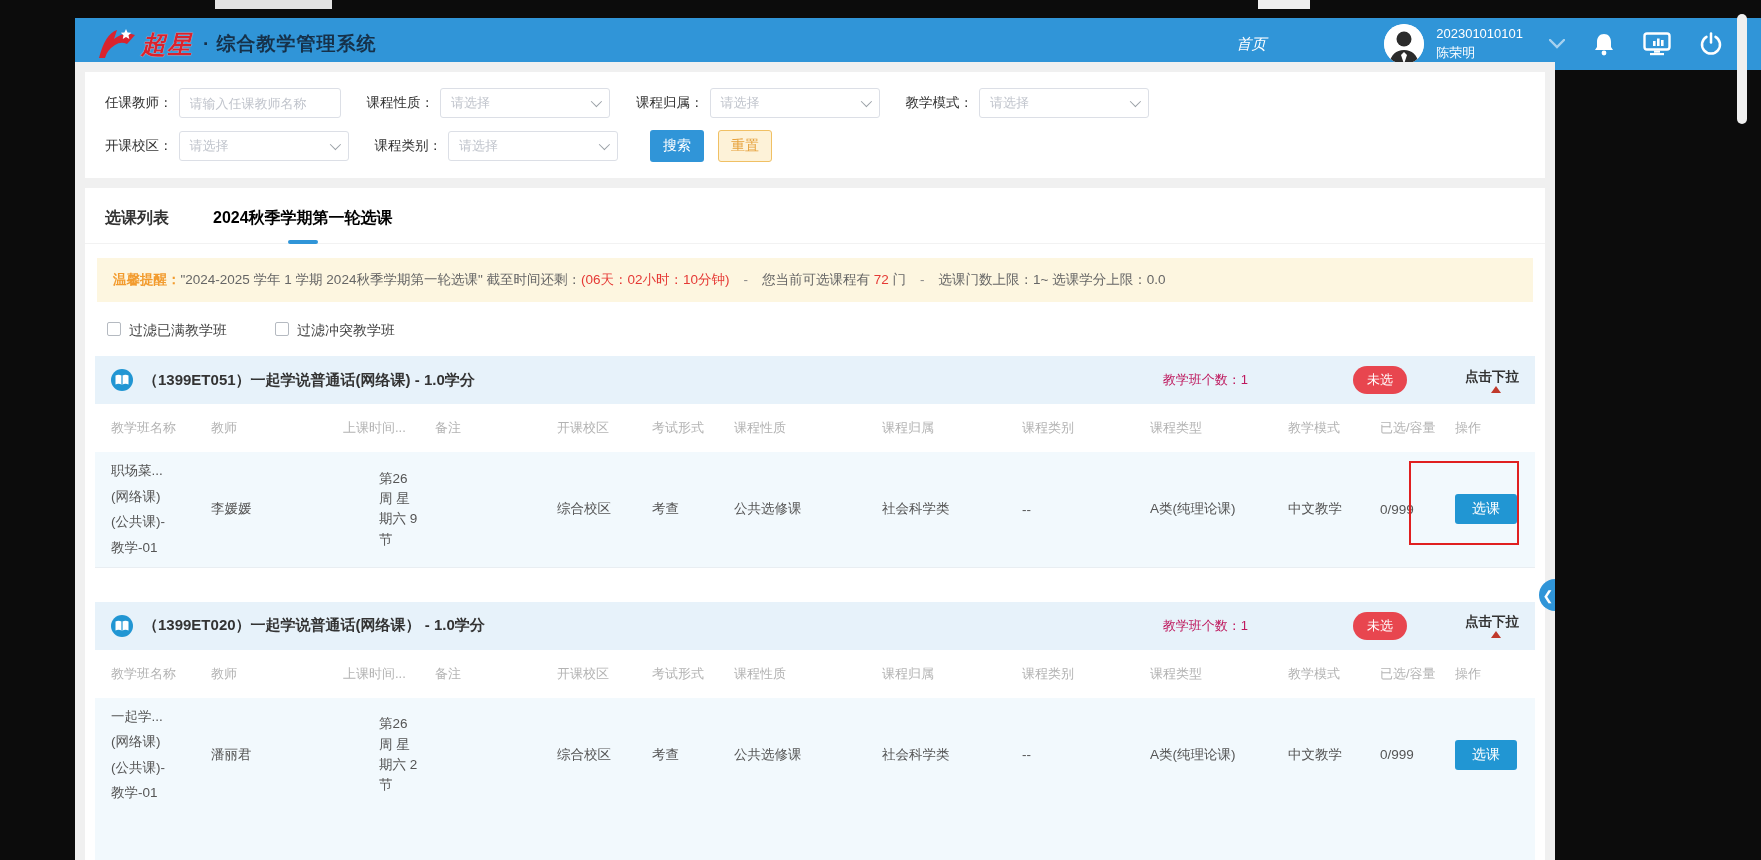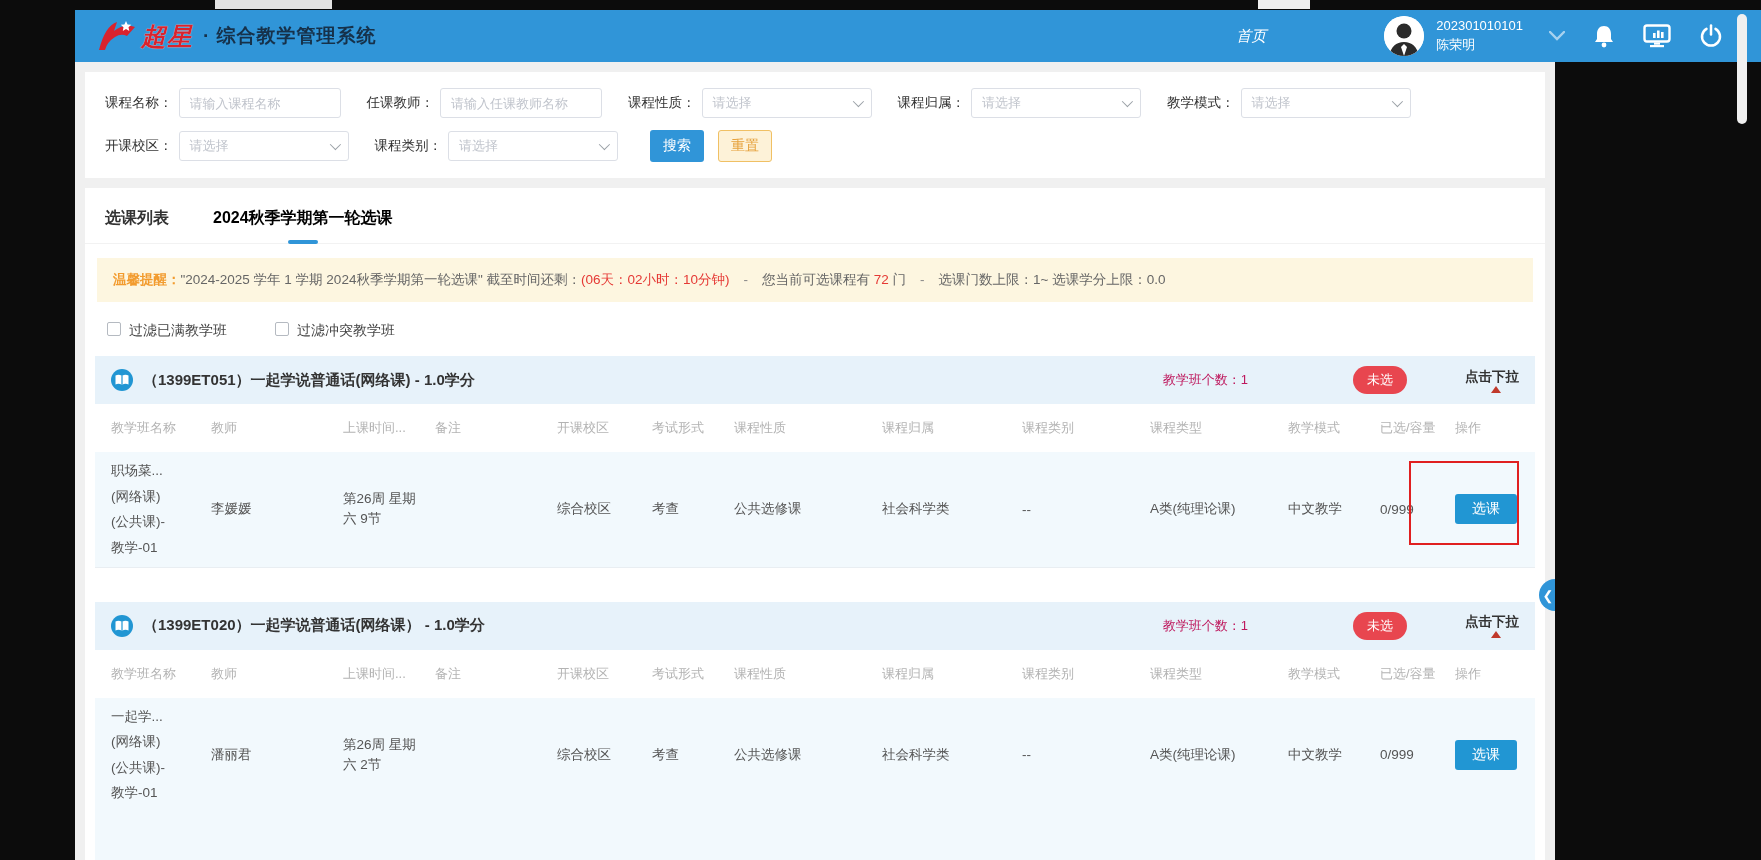--- a/index.html
+++ b/index.html
@@ -6,21 +6,21 @@
   html,body { background:#000; }
   body { font-family:"Liberation Sans", sans-serif; }
   .canvas { position:relative; width:1761px; height:860px; background:#0c0c0c; overflow:hidden; margin:0 auto; }
 
   
   .frag { position:absolute; height:9px; top:0; background:#e3e3e3; }
   .frag.f1 { left:215px; width:117px; }
   .frag.f2 { left:1258px; width:52px; background:#efefef; }
 
   
-  .topbar { position:absolute; left:75px; top:10px; right:0; height:52px; background:#3095d8; display:flex; align-items:center; padding-left:22px; }
+  .topbar { position:absolute; left:75px; top:18px; right:0; height:52px; background:#3095d8; display:flex; align-items:center; padding-left:22px; }
   .brand-mark { width:40px; height:36px; flex:0 0 auto; }
   .brand-text { font-size:25px; font-weight:900; font-style:italic; color:#d9232e; margin-left:4px; letter-spacing:1px; text-shadow:0 0 1px #fff; }
   .app-title { font-size:19px; font-weight:bold; color:#16314a; margin-left:10px; letter-spacing:1px; }
   .topbar-right { margin-left:auto; display:flex; align-items:center; padding-right:38px; }
   .home-link { color:#fff; font-size:15px; margin-right:118px; cursor:pointer;font-style:italic; }
   .avatar { width:40px; height:40px; border-radius:50%; background:#fff; overflow:hidden; flex:0 0 auto; }
   .user-block { margin-left:12px; color:#fff; font-size:13px; line-height:1.45; }
   .user-block .uid { font-weight:normal; }
   .chev-down { margin-left:26px; opacity:.75; }
   .top-icon { margin-left:28px; cursor:pointer; display:flex; align-items:center; }
@@ -69,21 +69,21 @@
   .course-title { font-weight:bold; font-size:15px; color:#333; margin-left:10px; }
   .class-count { margin-left:auto; font-size:13px; color:#be185d; }
   .status-pill { margin-left:105px; background:#e8464f; color:#fff; font-size:13px; padding:5px 14px; border-radius:999px; }
   .expand { margin-left:58px; font-size:13.5px; color:#333; font-weight:bold; display:flex; align-items:center;flex-direction:column; }
   .tri-up { width:0; height:0; border-left:5px solid transparent; border-right:5px solid transparent; border-bottom:7px solid #c0392b; margin-left:8px; }
 
   .thead { display:grid; grid-template-columns:var(--cols); padding:0 16px; height:48px; align-items:center; font-size:13px; color:#b3b3b3; background:#fff; }
   .trow { display:grid; grid-template-columns:var(--cols); padding:0 16px; background:#f2f9fd; align-items:center; font-size:13.5px; color:#555; min-height:100px; border-bottom:1px solid #e9eef2; }
   .trow.tall { min-height:175px; padding-bottom:70px; }
   .cell-name { white-space:pre-line; line-height:1.9; padding:6px 0; }
-  .cell-time { padding-right:14px; line-height:1.5; }
+  .cell-time { padding-right:14px; line-height:1.5;margin-left:36px; }
   .btn-select { width:62px; height:30px; background:#2196d3; color:#fff; border:none; border-radius:3px; font-size:14px; cursor:pointer; font-family:"Liberation Sans",sans-serif; }
 
   
   .annotation { position:absolute; left:1409px; top:461px; width:110px; height:84px; border:2px solid #e02020; z-index:50; pointer-events:none; }
 
   
   .collapse-handle { position:absolute; left:1539px; top:579px; width:16px; height:32px; background:#3095d8; border-radius:16px 0 0 16px; display:flex; align-items:center; justify-content:center; cursor:pointer; z-index:40; }
   .collapse-handle span { color:#fff; font-size:13px; line-height:1; transform:translateX(1px); }
 </style>
 </head>
@@ -149,24 +149,20 @@
       </span>
     </div>
   </header>
 
   <div class="scroll-thumb"></div>
 
   <div class="page">
 
     <section class="card filter-card">
       <div class="f-row">
-        <div class="f-item">
-          <span class="f-label">课程名称：</span>
-          <input class="input" placeholder="请输入课程名称" style="">
-        </div>
         <div class="f-item">
           <span class="f-label">任课教师：</span>
           <input class="input" placeholder="请输入任课教师名称" style="">
         </div>
         <div class="f-item">
           <span class="f-label">课程性质：</span>
           <div class="select">
             <span class="sel-val">请选择</span>
             <span class="sel-arrow"></span>
           </div>

